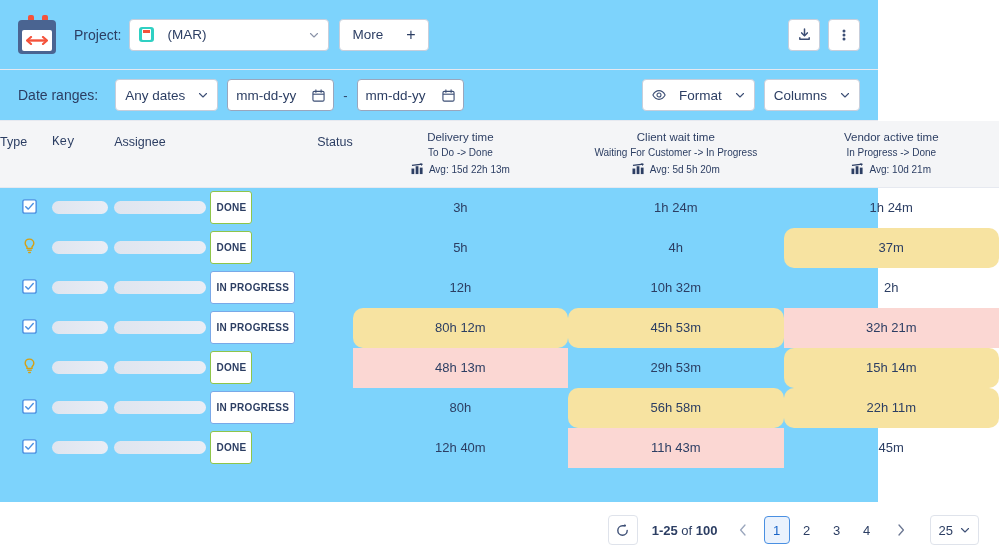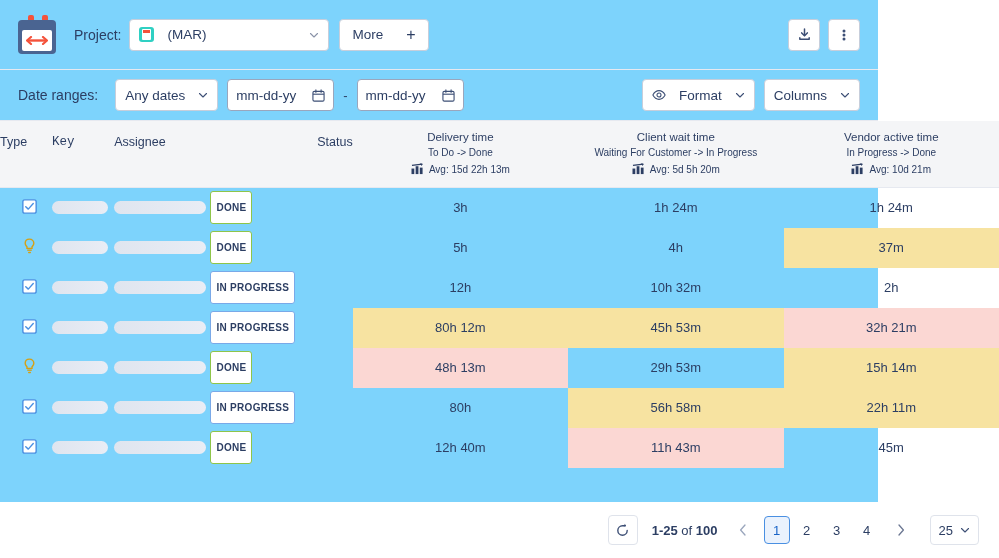--- a/index.html
+++ b/index.html
@@ -93,21 +93,21 @@
   th.c-met   { width: 215px; text-align: center; }
   .th-simple { font-size: 12.5px; color: #2c3e63; padding-top: 4px; }
   .met-title { font-size: 11.5px; color:#2c3e63; }
   .met-sub   { font-size: 10px; color:#2c3e63; margin-top: 4px; }
   .met-avg   { font-size: 10px; color:#2c3e63; margin-top: 5px;
                display:flex; align-items:center; justify-content:center; gap:5px; }
 
   tbody td { height: 40px; font-size: 13px; color: #2c3e63; padding: 0; }
   td.v { text-align: center; }
   td.c-type { padding-left: 22px; }
-  .hl-yellow { background: #f7e3a1; }
+  .hl-yellow { background: #f7e3a1; border-radius: 10px; }
   .hl-pink   { background: #fbd7d3; }
 
   .skel { height: 13px; border-radius: 7px;
           background: linear-gradient(90deg,#dfe5ef 0%,#e9edf5 100%); }
   .skel-key  { width: 56px; }
   .skel-assn { width: 92px; }
 
   .badge {
     display: inline-block; font-size: 10px; font-weight: bold; letter-spacing: .3px;
     padding: 10px 5px; border-radius: 3px; border: 1px solid; background: #fff;

